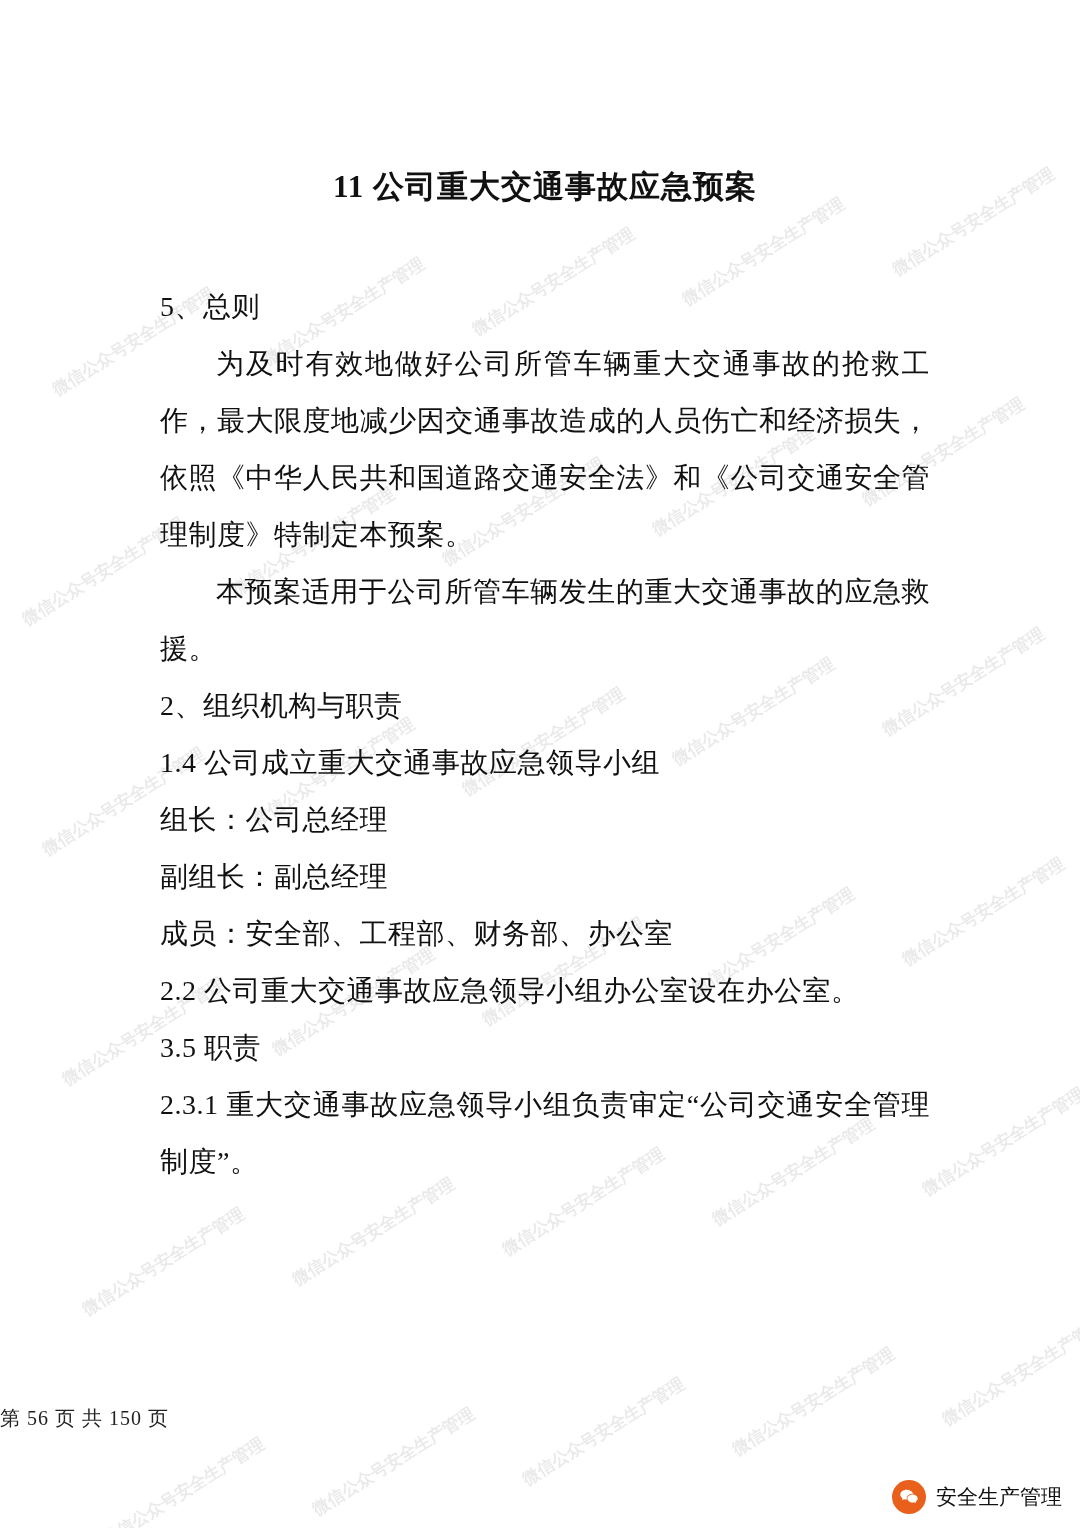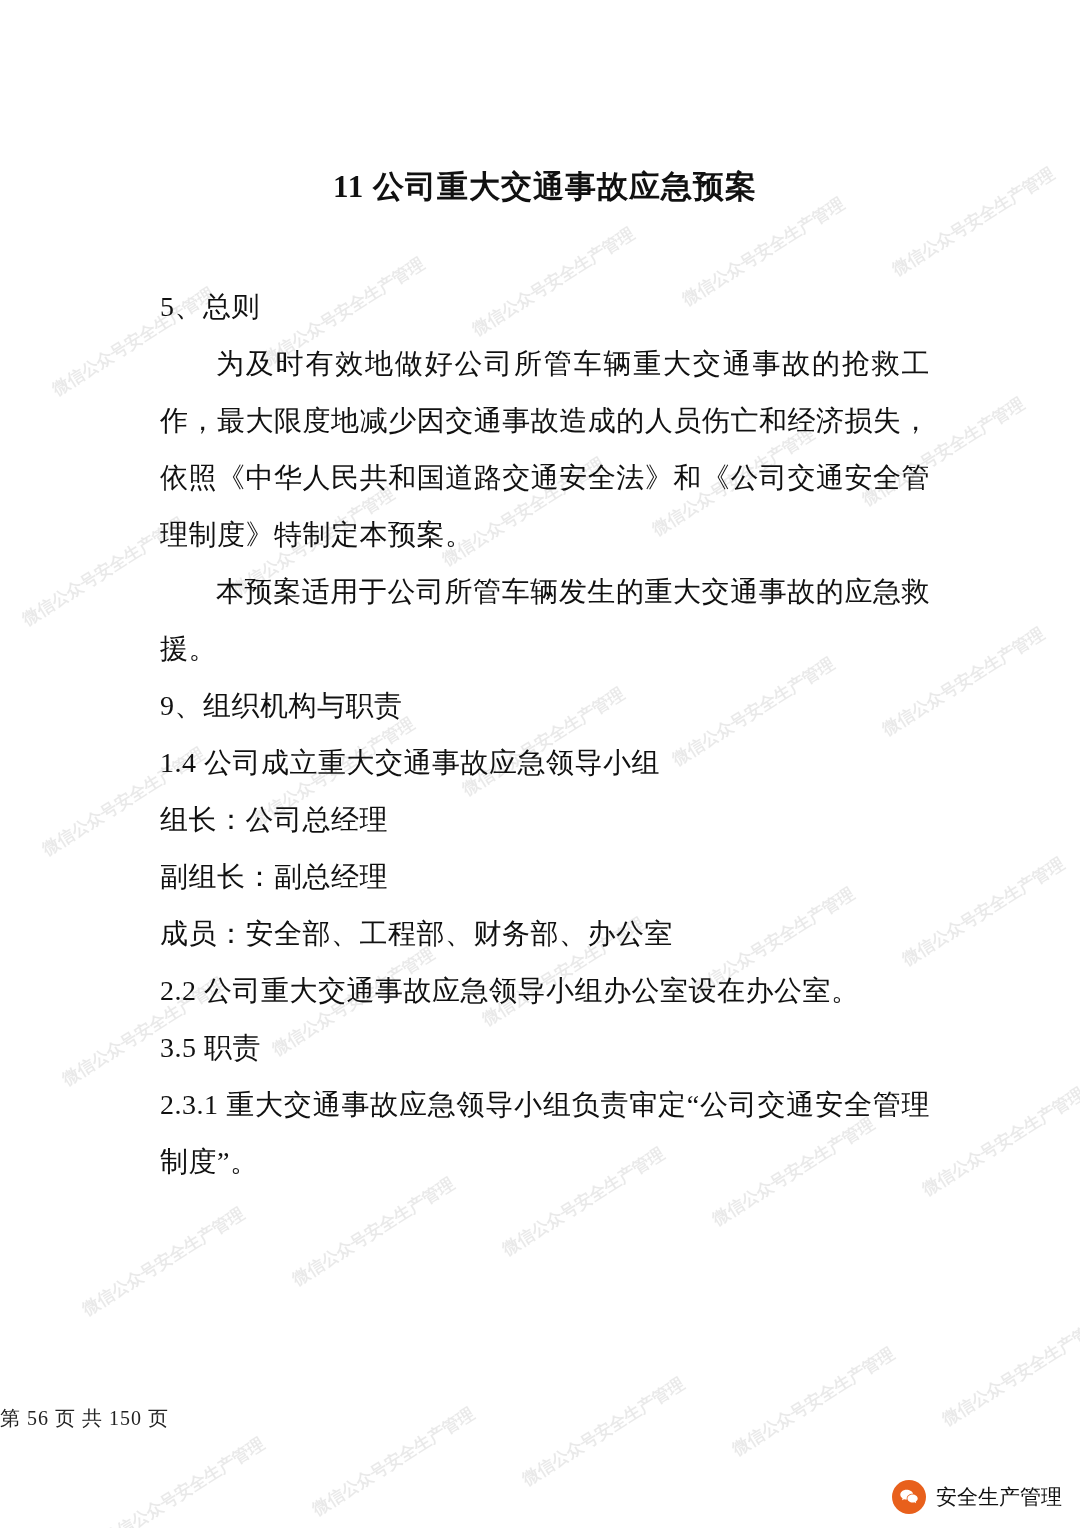--- a/index.html
+++ b/index.html
@@ -142,21 +142,21 @@
     <div class="wm" style="left:930px; top:1360px;">微信公众号安全生产管理</div>
   </div>
 
   <div class="content">
     <h1 class="doc-title">11   公司重大交通事故应急预案</h1>
 
     <div class="body-block">
       <p class="line">5、总则</p>
       <p class="line flow indent">为及时有效地做好公司所管车辆重大交通事故的抢救工作，最大限度地减少因交通事故造成的人员伤亡和经济损失，依照《中华人民共和国道路交通安全法》和《公司交通安全管理制度》特制定本预案。</p>
       <p class="line flow indent">本预案适用于公司所管车辆发生的重大交通事故的应急救援。</p>
-      <p class="line">9、组织机构与职责</p>
+      <p class="line">2、组织机构与职责</p>
       <p class="line">1.4 公司成立重大交通事故应急领导小组</p>
       <p class="line">组长：公司总经理</p>
       <p class="line">副组长：副总经理</p>
       <p class="line">成员：安全部、工程部、财务部、办公室</p>
       <p class="line">2.2 公司重大交通事故应急领导小组办公室设在办公室。</p>
       <p class="line">3.5 职责</p>
       <p class="line flow">2.3.1 重大交通事故应急领导小组负责审定“公司交通安全管理制度”。</p>
     </div>
   </div>
 

